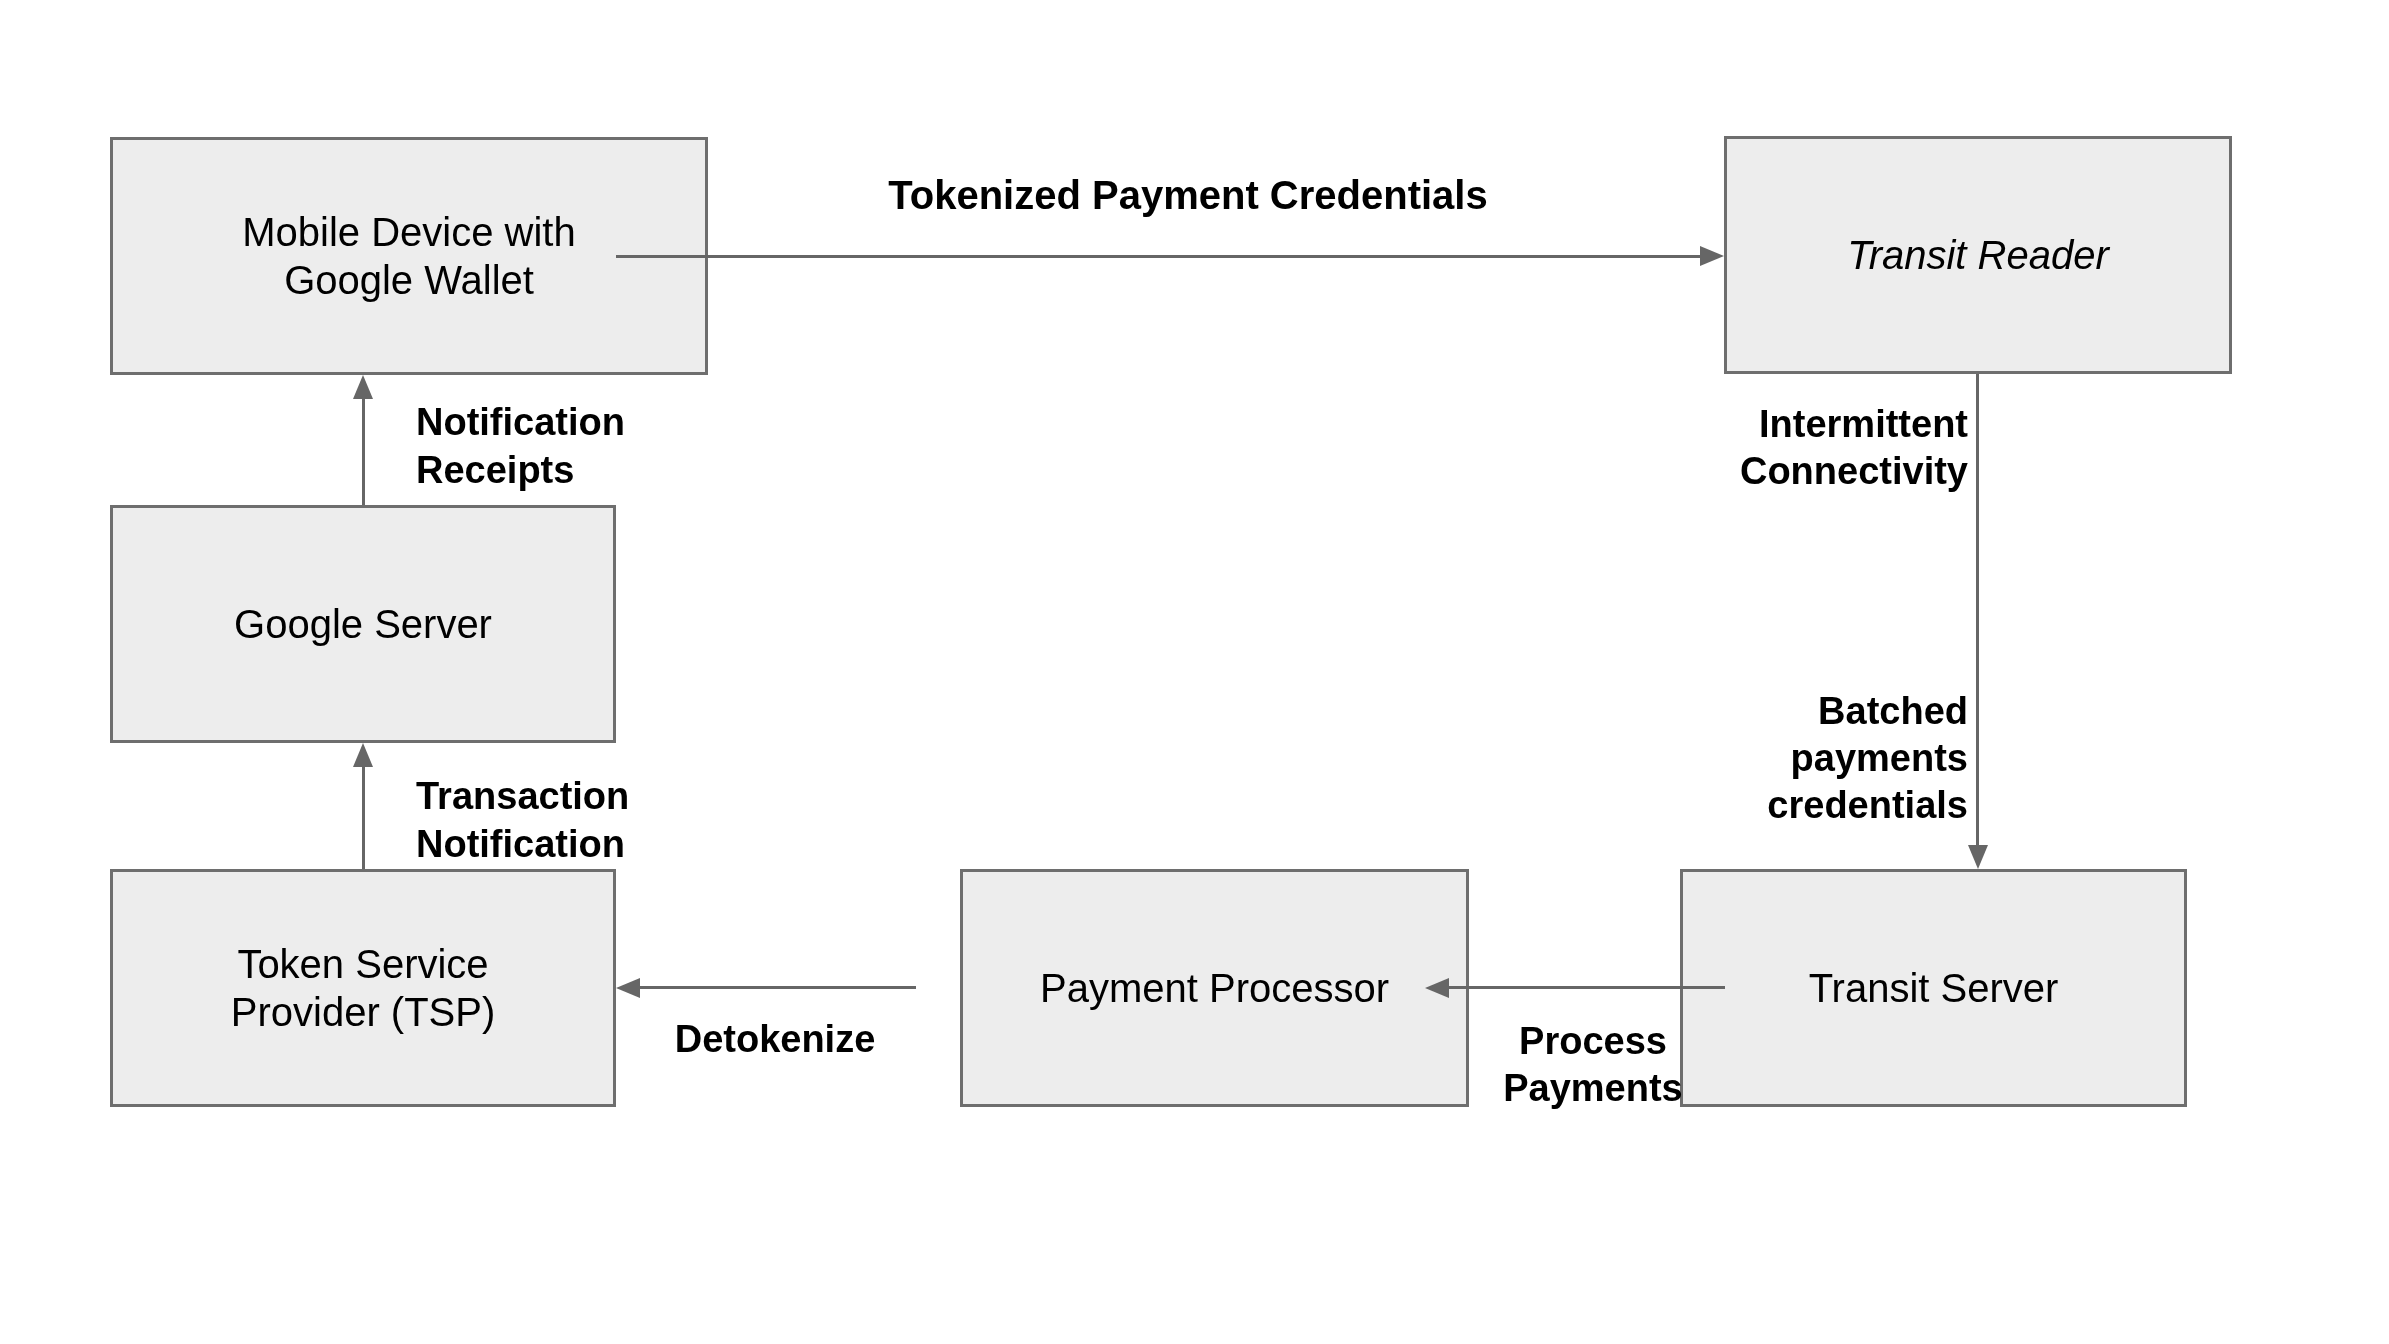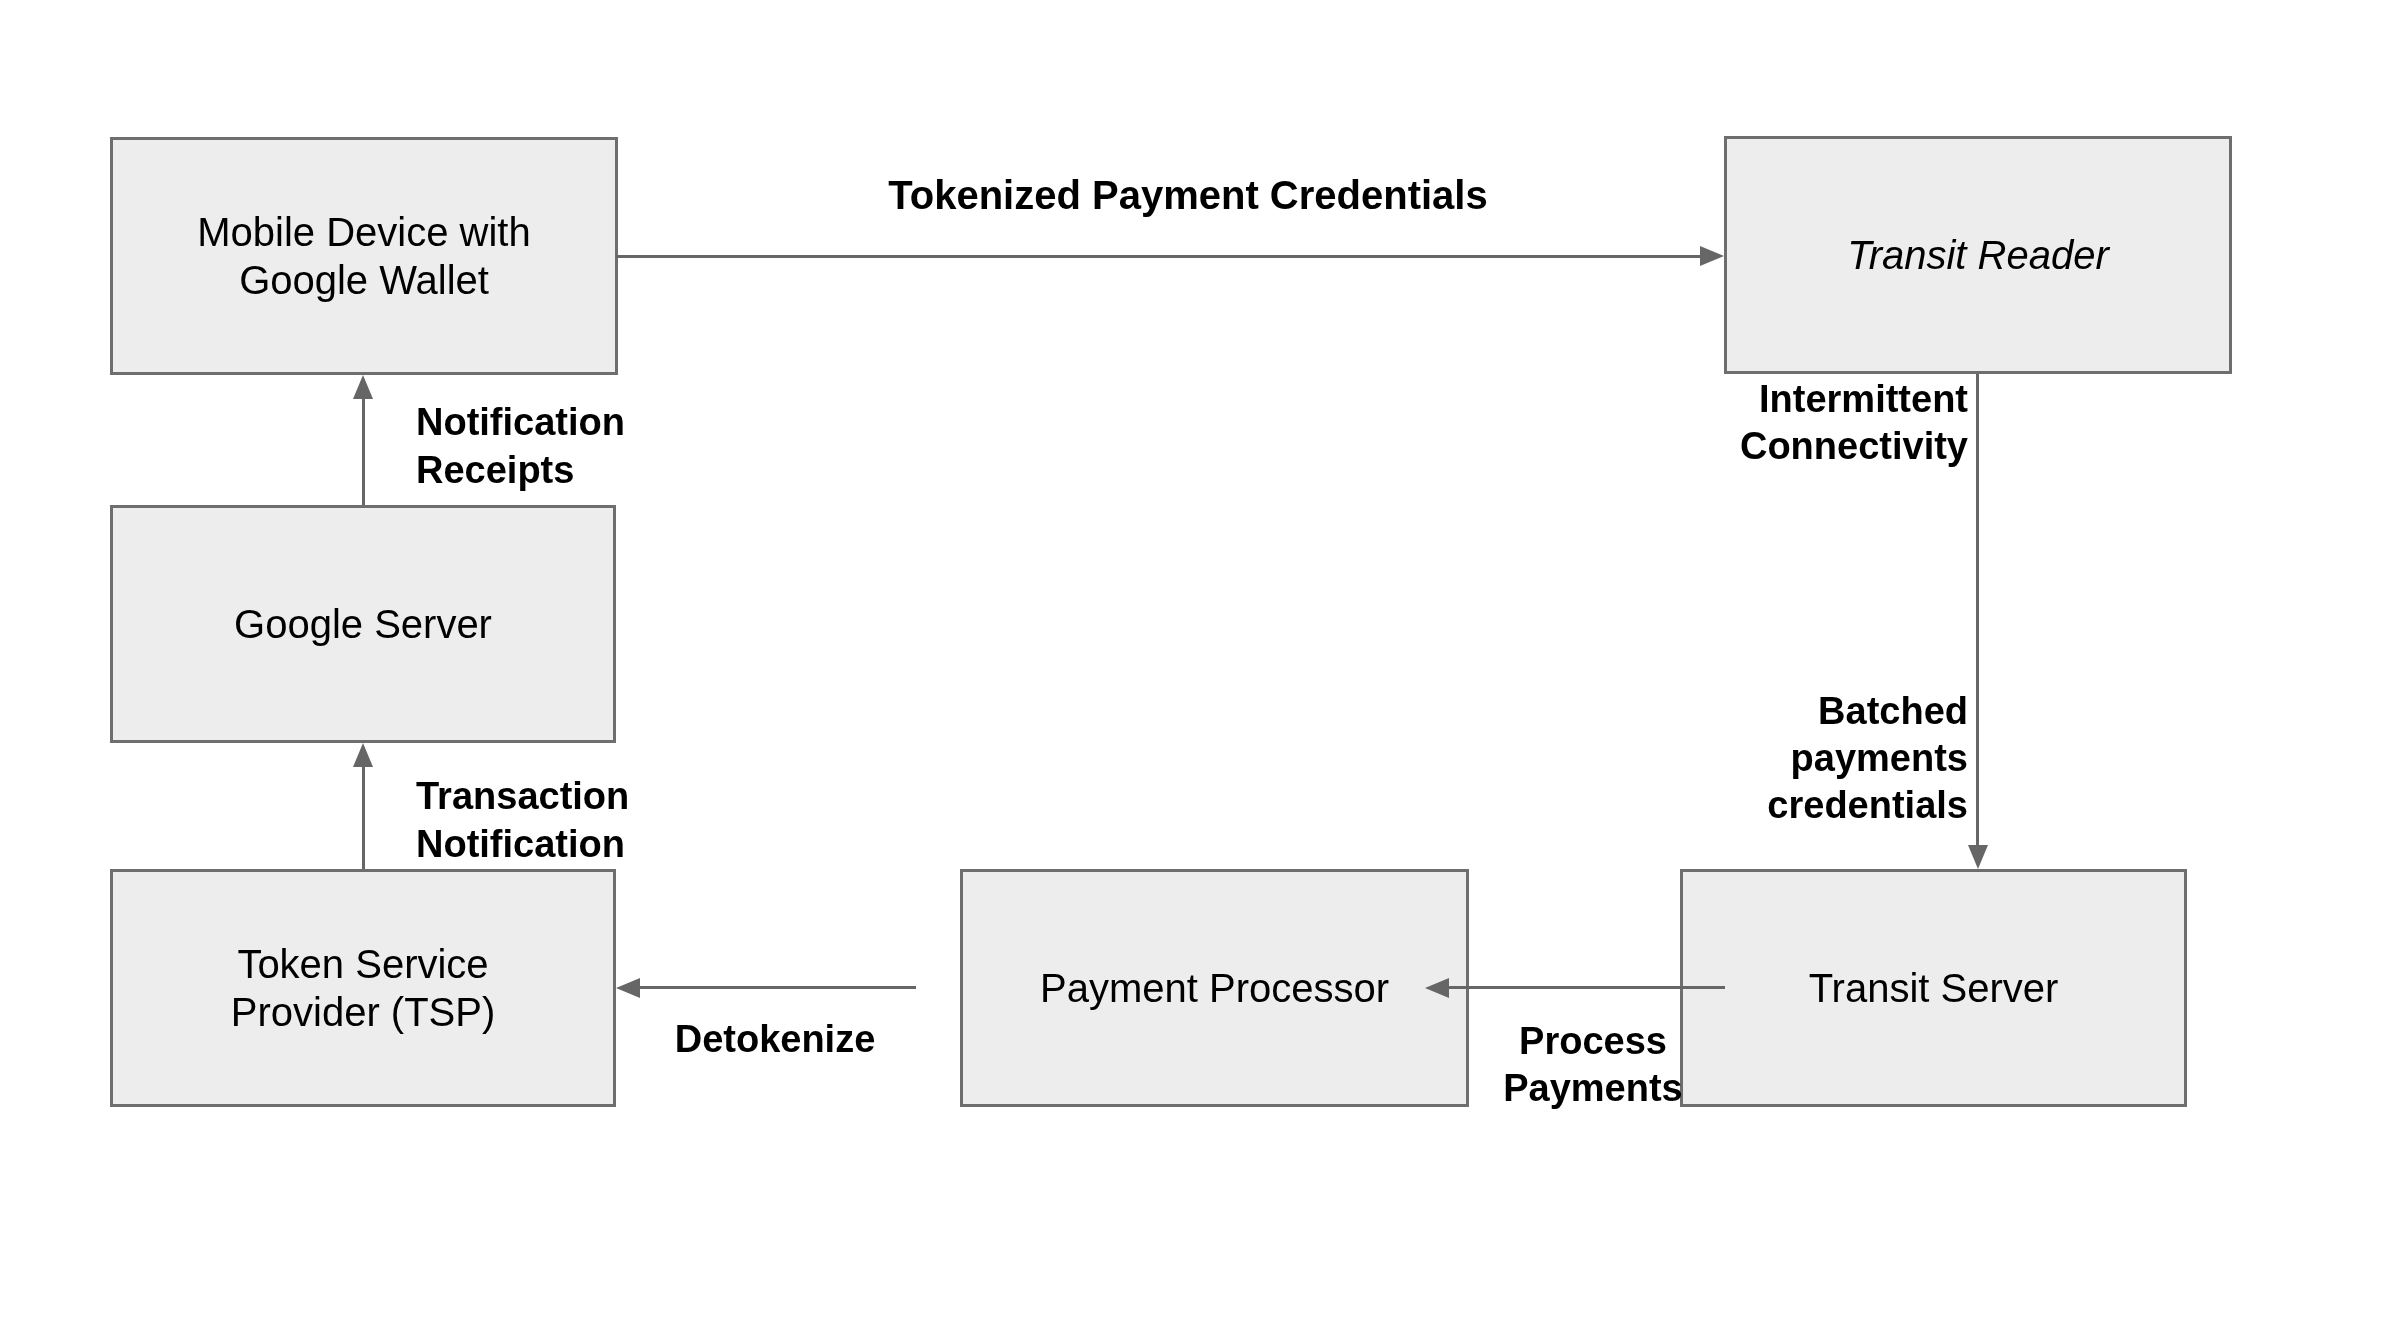--- a/index.html
+++ b/index.html
@@ -76,21 +76,21 @@
   .elabel span { display: block; }
   .ta-c { text-align: center; }
   .ta-r { text-align: right; }
   .ta-l { text-align: left; }
 </style>
 </head>
 <body>
 
 <div id="canvas">
 
-  <div class="node" style="left:110px; top:137px; width:508px; height:238px;">
+  <div class="node" style="left:110px; top:137px; width:598px; height:238px;">
     <span>Mobile Device with</span>
     <span>Google Wallet</span>
   </div>
 
   <div class="node" style="left:1724px; top:136px; width:508px; height:238px;font-style:italic;">
     <span>Transit Reader</span>
   </div>
 
   <div class="node" style="left:110px; top:505px; width:506px; height:238px;align-items:center;">
     <span>Google Server</span>
@@ -124,21 +124,21 @@
   <div class="vline" style="left:362px; top:765px; height:104px;"></div>
   <div class="head up" style="left:353px; top:743px;"></div>
 
   <div class="vline" style="left:362px; top:397px; height:108px;"></div>
   <div class="head up" style="left:353px; top:375px;"></div>
 
   <div class="elabel ta-c" style="left:616px; top:172px; width:1108px; font-size:40px;">
     <span>Tokenized Payment Credentials</span>
   </div>
 
-  <div class="elabel ta-r" style="left:1550px; top:376px; width:400px;">
+  <div class="elabel ta-r" style="left:1550px; top:401px; width:400px;">
     <span>Intermittent</span>
     <span>Connectivity</span>
   </div>
 
   <div class="elabel ta-r" style="left:1550px; top:688px; width:400px;">
     <span>Batched</span>
     <span>payments</span>
     <span>credentials</span>
   </div>
 

